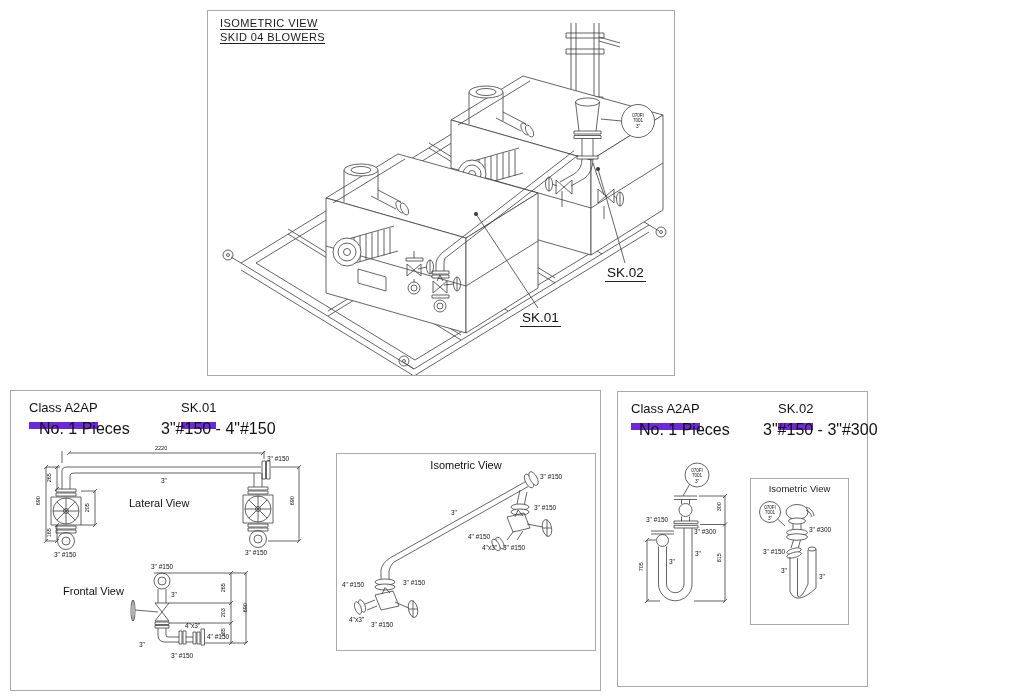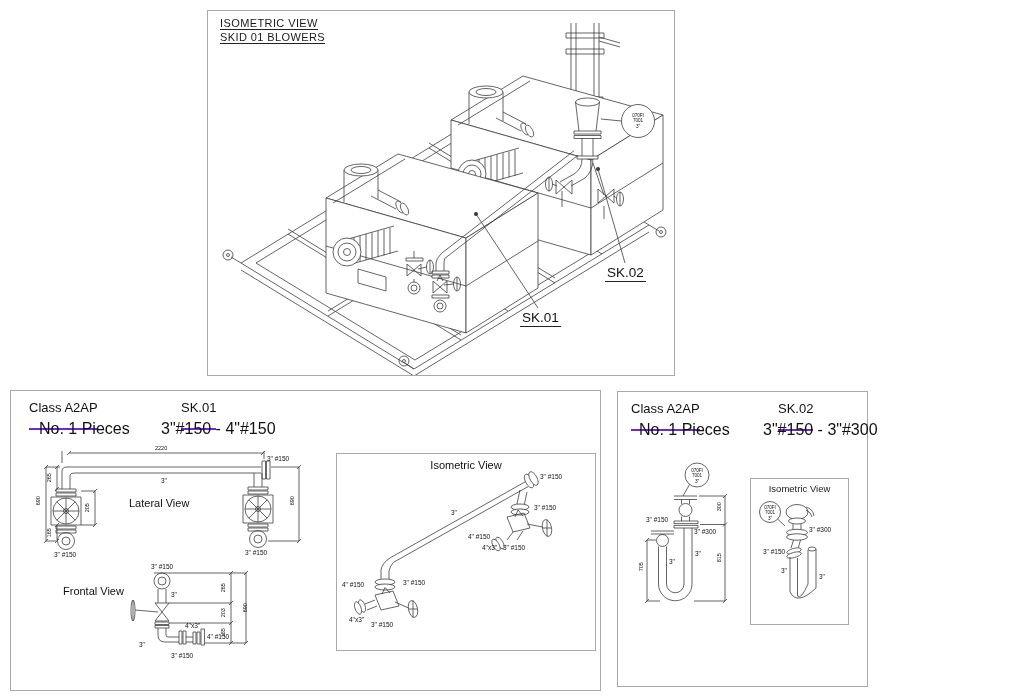--- a/index.html
+++ b/index.html
@@ -4,21 +4,21 @@
 <style>
   html,body{margin:0;padding:0;background:#fff;}
   body{width:1022px;height:700px;position:relative;font-family:"Liberation Sans",sans-serif;color:#1a1a1a;overflow:hidden;}
   .panel{position:absolute;border:1px solid #a9a9a9;background:#fff;}
   .abs{position:absolute;}
   .lbl{position:absolute;white-space:nowrap;font-size:6.5px;color:#111;line-height:1.1;}
   .dim{position:absolute;white-space:nowrap;font-size:5.5px;color:#111;width:18px;text-align:center;transform:rotate(-90deg);transform-origin:center;line-height:1;}
   .vt{position:absolute;white-space:nowrap;font-size:11px;color:#111;}
   .h13{position:absolute;white-space:nowrap;font-size:13px;color:#111;}
   .h10{position:absolute;white-space:nowrap;font-size:16px;color:#111;}
-  .ul{border-bottom:2px solid #6d28d9;padding-bottom:13px;}
+  .ul{border-bottom:7px solid #6d28d9;padding-bottom:7px;}
   .callout{position:absolute;white-space:nowrap;font-size:13.5px;color:#111;border-bottom:1px solid #222;padding:0 2px 1px 2px;}
   .balloon-text{position:absolute;text-align:center;font-size:4.6px;line-height:1.15;color:#111;}
   .title-block{position:absolute;left:12px;top:6px;font-size:11px;letter-spacing:.4px;}
   .title-block div{display:inline-block;border-bottom:1px solid #222;padding-bottom:0px;margin-bottom:1px;}
   svg{position:absolute;left:0;top:0;}
   svg *{vector-effect:non-scaling-stroke;}
 </style>
 </head>
 <body>
 
@@ -125,21 +125,21 @@
       <path d="M268,203 L330,297"></path>
       <circle cx="390" cy="158" r="1.7" fill="#3d3d3d"></circle>
       <path d="M390,158 L417,252"></path>
       <path d="M413.5,110 L393,108"></path>
       <circle cx="430" cy="110" r="16.5" fill="#fff"></circle>
     </g>
   </svg>
 
   <div class="title-block">
     <div>ISOMETRIC VIEW</div><br>
-    <div>SKID 01 BLOWERS</div>
+    <div>SKID 04 BLOWERS</div>
   </div>
 
   <div class="balloon-text" style="left:413px;top:102px;width:34px;">
     <div>070FI</div>
     <div>7001</div>
     <div>3"</div>
   </div>
 
   <div class="callout" style="left:312px;top:299px;">SK.01</div>
   <div class="callout" style="left:397px;top:254px;">SK.02</div>

